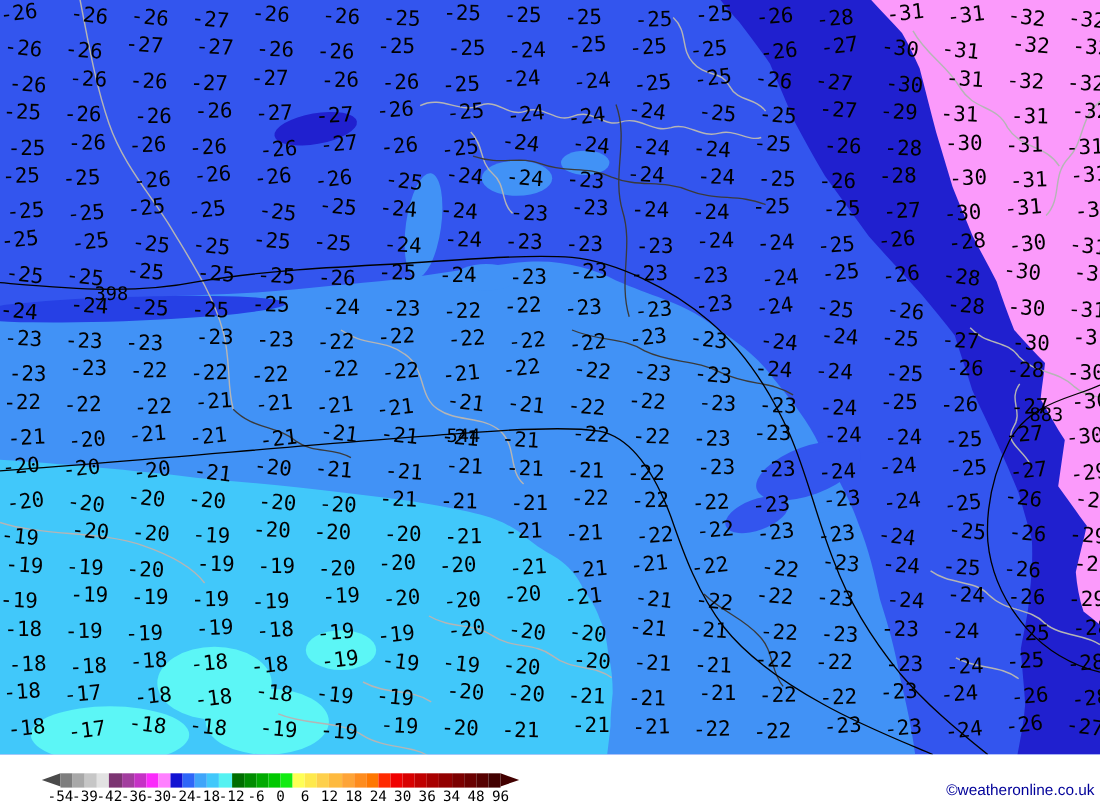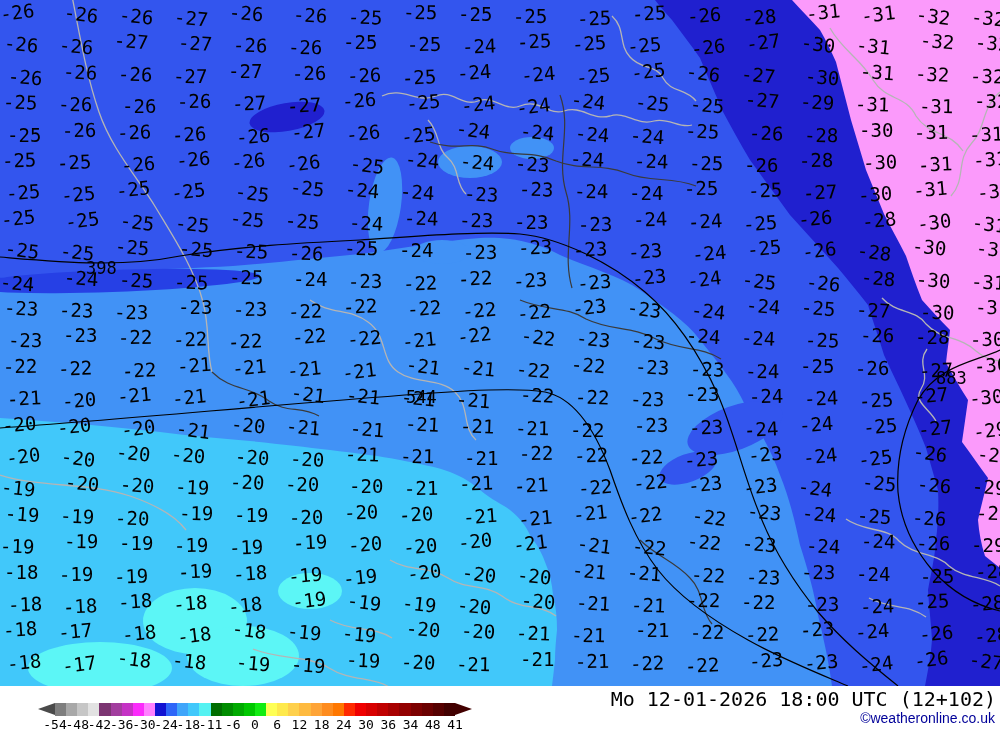--- a/index.html
+++ b/index.html
@@ -494,21 +494,20 @@
       <span class="temp-label" style="left: 804px; top: 652.8px; transform: rotate(-5deg); color: rgb(0, 0, 0);">-23</span>
       <span class="temp-label" style="left: 859px; top: 654.8px; transform: rotate(-6deg); color: rgb(0, 0, 0);">-24</span>
       <span class="temp-label" style="left: 914px; top: 649.8px; transform: rotate(-7deg); color: rgb(0, 0, 0);">-26</span>
       <span class="temp-label" style="left: 969px; top: 651.8px; transform: rotate(7deg); color: rgb(0, 0, 0);">-27</span>
       <span class="contour-label" style="left: 86px; top: 260px;">398</span>
       <span class="contour-label" style="left: 406px; top: 389px;">544</span>
       <span class="contour-label" style="left: 936px; top: 370px;">883</span>
     </div>
 
   <div class="footer">
-    <div class="footer-datetime">Mo 12-01-2026 18:00 UTC (12+102)</div>
     <div class="scale-arrow-left" style="border-right-color: rgb(74, 74, 74);"></div>
     <div class="scale-bar">
         <div class="scale-seg" style="background: rgb(126, 126, 126);"></div>
         <div class="scale-seg" style="background: rgb(168, 168, 168);"></div>
         <div class="scale-seg" style="background: rgb(198, 198, 198);"></div>
         <div class="scale-seg" style="background: rgb(226, 226, 226);"></div>
         <div class="scale-seg" style="background: rgb(124, 53, 114);"></div>
         <div class="scale-seg" style="background: rgb(162, 61, 158);"></div>
         <div class="scale-seg" style="background: rgb(197, 50, 197);"></div>
         <div class="scale-seg" style="background: rgb(251, 43, 251);"></div>
@@ -537,35 +536,35 @@
         <div class="scale-seg" style="background: rgb(168, 0, 0);"></div>
         <div class="scale-seg" style="background: rgb(146, 0, 0);"></div>
         <div class="scale-seg" style="background: rgb(124, 0, 0);"></div>
         <div class="scale-seg" style="background: rgb(106, 0, 0);"></div>
         <div class="scale-seg" style="background: rgb(86, 0, 0);"></div>
         <div class="scale-seg" style="background: rgb(66, 0, 0);"></div>
       </div>
     <div class="scale-arrow-right" style="border-left-color: rgb(66, 0, 0);"></div>
     <div id="scale-ticks">
         <span class="scale-tick" style="left: 55px;">-54</span>
-        <span class="scale-tick" style="left: 77.2222px;">-48</span>
+        <span class="scale-tick" style="left: 77.2222px;">-39</span>
         <span class="scale-tick" style="left: 99.4444px;">-42</span>
         <span class="scale-tick" style="left: 121.667px; text-align: center;">-36</span>
         <span class="scale-tick" style="left: 143.889px;">-30</span>
         <span class="scale-tick" style="left: 166.111px;">-24</span>
         <span class="scale-tick" style="left: 188.333px;">-18</span>
-        <span class="scale-tick" style="left: 210.556px;">-11</span>
+        <span class="scale-tick" style="left: 210.556px;">-12</span>
         <span class="scale-tick" style="left: 232.778px;">-6</span>
         <span class="scale-tick" style="left: 255px;">0</span>
         <span class="scale-tick" style="left: 277.222px;">6</span>
         <span class="scale-tick" style="left: 299.444px;">12</span>
         <span class="scale-tick" style="left: 321.667px;">18</span>
         <span class="scale-tick" style="left: 343.889px;">24</span>
         <span class="scale-tick" style="left: 366.111px;">30</span>
         <span class="scale-tick" style="left: 388.333px;">36</span>
         <span class="scale-tick" style="left: 410.556px;">34</span>
         <span class="scale-tick" style="left: 432.778px;">48</span>
-        <span class="scale-tick" style="left: 455px;">41</span>
+        <span class="scale-tick" style="left: 455px;">96</span>
       </div>
     <a class="copyright" href="#" style="color: rgb(0, 0, 153);">©weatheronline.co.uk</a>
   </div>
 
 </div>
 
 </body></html>

